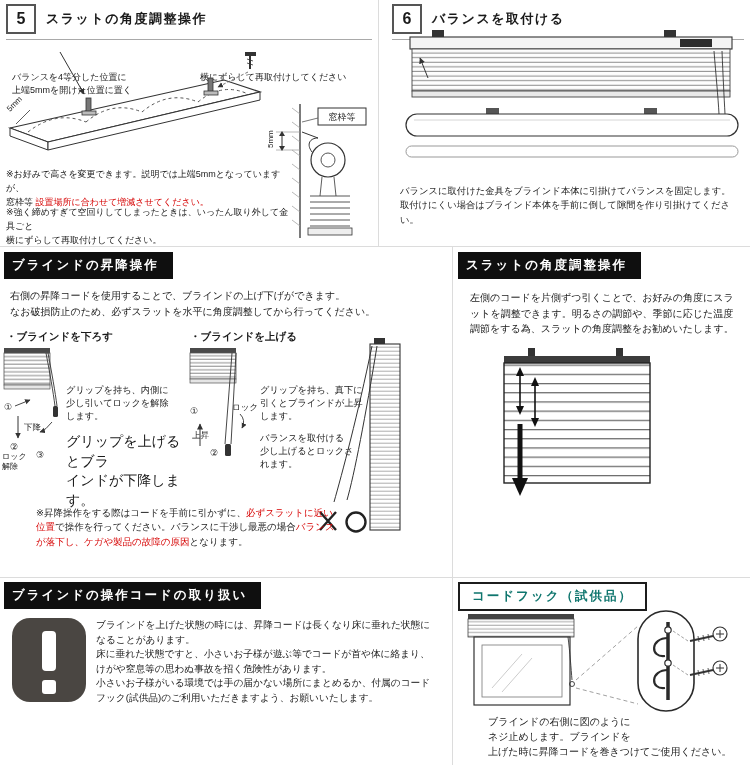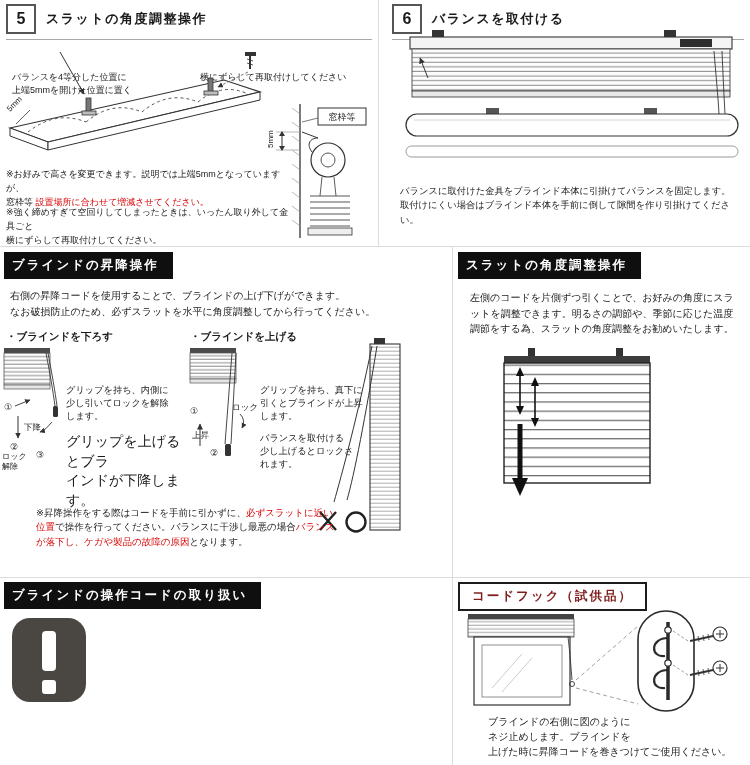--- a/index.html
+++ b/index.html
@@ -8,21 +8,21 @@
   .abs { position:absolute; }
   .pre { white-space:pre-line; }
   .red { color:#d60000; }
   .hline,.vline { position:absolute; background:#dcdcdc; }
   .step-head { display:flex; align-items:center; gap:10px; border-bottom:1px solid #a9a9a9; padding-bottom:5px; }
   .step-num { width:26px; height:26px; border:2px solid #555; display:flex; align-items:center;
               justify-content:center; font-size:16px; font-weight:bold; flex:0 0 auto; }
   .step-title { font-size:13px; font-weight:bold; letter-spacing:1.5px; }
   .black-head { display:inline-block; background:#0f0f0f; color:#fff; font-size:12.5px; font-weight:bold;
                 padding:5px 14px 5px 8px; letter-spacing:2px; }
-  .outline-head { display:inline-block; background:#fff; color:#7f1d1d; border:2px solid #1c1c1c;
+  .outline-head { display:inline-block; background:#fff; color:#0f766e; border:2px solid #1c1c1c;
                   font-size:12.5px; font-weight:bold; padding:4px 12px; letter-spacing:2px; }
   .t9  { font-size:9px;  line-height:1.4;margin-top:36px; }
   .t93 { font-size:9.3px; line-height:1.55; }
   .t95 { font-size:9.5px; line-height:1.52; }
   .t10 { font-size:10px; line-height:1.55; }
   .subhead { font-size:10.5px; font-weight:bold;text-align:right; }
   svg text { font-family:"Liberation Sans","DejaVu Sans",sans-serif; fill:#1a1a1a; }
   .warn-icon { background:#4a4642; border-radius:18px; }
   .warn-bar { position:absolute; left:30px; top:13px; width:14px; height:40px; border-radius:4px; background:#fff; }
   .warn-dot { position:absolute; left:30px; top:62px; width:14px; height:14px; border-radius:3px; background:#fff; }
@@ -247,20 +247,26 @@
   </svg>
 
 
   <div class="abs black-head" style="left:4px;top:582px">ブラインドの操作コードの取り扱い</div>
 
   <div class="abs warn-icon" style="left:12px;top:618px;width:74px;height:84px">
     <div class="warn-bar"></div>
     <div class="warn-dot"></div>
   </div>
 
+  <div class="abs pre" style="left:96px;top:618px;width:352px;font-size:9.7px;line-height:1.5">ブラインドを上げた状態の時には、昇降コードは長くなり床に垂れた状態に
+なることがあります。
+床に垂れた状態ですと、小さいお子様が遊ぶ等でコードが首や体に絡まり、
+けがや窒息等の思わぬ事故を招く危険性があります。
+小さいお子様がいる環境では手の届かない場所にまとめるか、付属のコード
+フック(試供品)のご利用いただきますよう、お願いいたします。</div>
 
   <div class="abs outline-head" style="left:458px;top:582px">コードフック（試供品）</div>
 
   <svg class="abs" style="left:458px;top:608px" width="292" height="106" viewBox="0 0 292 106">
     <defs>
       <pattern id="sph" width="6" height="3.6" patternUnits="userSpaceOnUse">
         <rect width="6" height="3.6" fill="#fff"></rect>
         <line x1="0" y1="2.9" x2="6" y2="2.9" stroke="#777" stroke-width="0.7"></line>
       </pattern>
     </defs>

